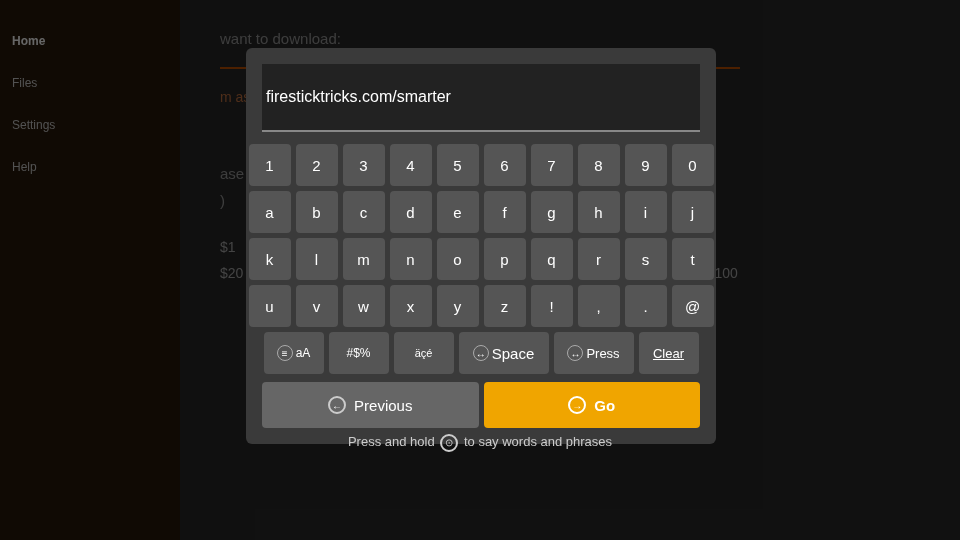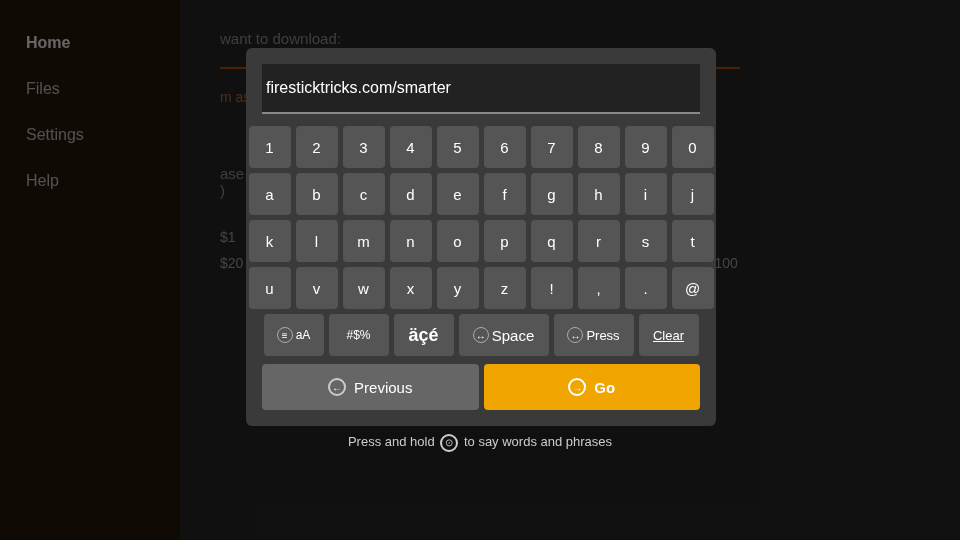--- a/index.html
+++ b/index.html
@@ -17,42 +17,43 @@
       position: absolute;
       left: 0; top: 0;
       width: 180px;
       height: 540px;
       background: #2a1a0a;
       display: flex;
       flex-direction: column;
       padding: 20px 0;
     }
     .sidebar-item {
-      padding: 14px 26px;
+      padding: 14px 12px;
       color: #ccc;
-      font-size: 16px;
+      font-size: 12px;
       cursor: pointer;
     }
     .sidebar-item.active {
       color: #fff;
       font-weight: bold;
     }
 
     
     .bg-content {
       position: absolute;
       left: 180px; top: 0;
       width: 780px;
       height: 540px;
       background: #2a2a2a;
       padding: 30px 40px;
     }
     .bg-text {
       color: #999;
       font-size: 15px;
+      margin-bottom: 10px;
     }
     .bg-orange-line {
       height: 2px;
       background: #c05000;
       width: 520px;
       margin: 20px 0;
     }
     .bg-orange-text {
       color: #c07040;
       font-size: 14px;
@@ -94,21 +95,21 @@
     }
 
     
     .url-input-bar {
       width: 100%;
       background: #222;
       border: none;
       border-bottom: 2px solid #888;
       color: #fff;
       font-size: 16px;
-      padding: 15px 4px;
+      padding: 24px 4px;
       outline: none;
       margin-bottom: 12px;
     }
 
     
     .keyboard-rows {
       display: flex;
       flex-direction: column;
       gap: 5px;
     }
@@ -312,21 +313,21 @@
       <button class="key">.</button>
       <button class="key">@</button>
     </div>
 
     <div class="key-row key-symbol-row">
       <button class="key key-abc" style="font-size:12px;">
         <span style="border:1px solid #aaa;border-radius:50%;width:16px;height:16px;display:inline-flex;align-items:center;justify-content:center;margin-right:3px;font-size:10px;">≡</span>
         <span>aA</span>
       </button>
       <button class="key key-hashsym" style="font-size:12px;">#$%</button>
-      <button class="key key-accent" style="font-size:18px;font-weight:bold;">äçé</button>
+      <button class="key key-accent" style="font-size:11px;">äçé</button>
       <button class="key key-space" style="width:90px;">
         <span style="border:1px solid #aaa;border-radius:50%;width:16px;height:16px;display:inline-flex;align-items:center;justify-content:center;margin-right:3px;font-size:10px;">↔</span>
         <span>Space</span>
       </button>
       <button class="key key-delete" style="width:80px;font-size:13px;">
         <span style="border:1px solid #aaa;border-radius:50%;width:16px;height:16px;display:inline-flex;align-items:center;justify-content:center;margin-right:3px;font-size:10px;">↔</span>
         <span>Press</span>
       </button>
       <button class="key key-clear" style="width:60px;font-size:13px;">Clear</button>
     </div>

